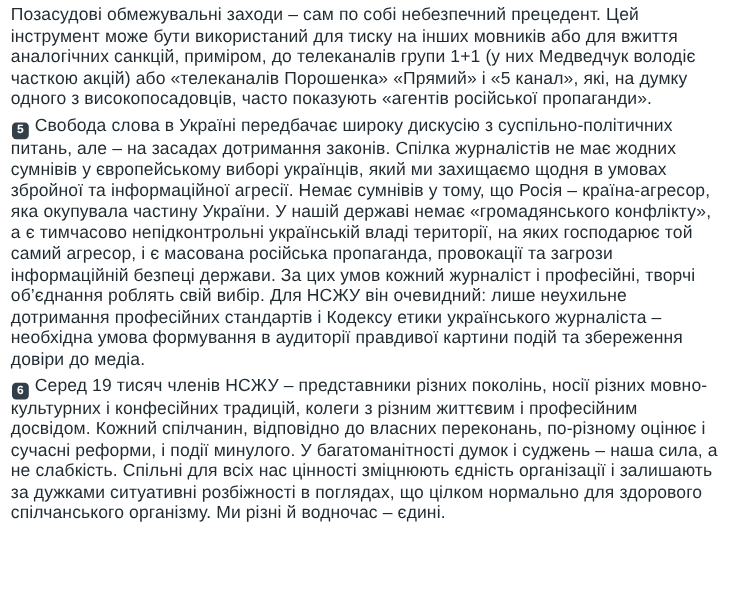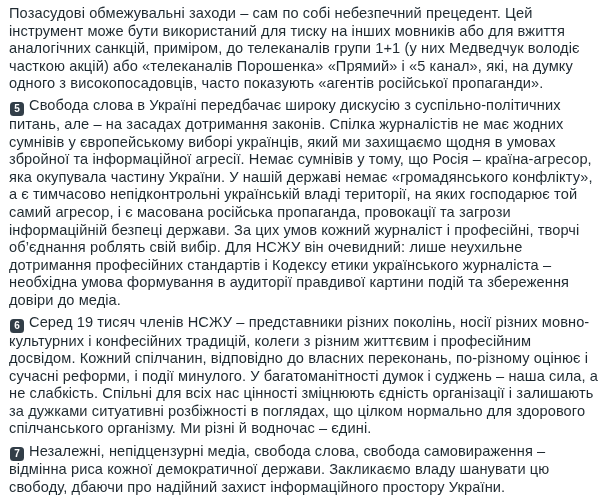--- a/index.html
+++ b/index.html
@@ -44,15 +44,14 @@
 <body style="background: rgb(255, 255, 255);">
 
 <main class="post" style="color: rgb(31, 42, 49);">
 
   <p><span>Позасудові обмежувальні заходи – сам по собі небезпечний прецедент. Цей інструмент може бути використаний для тиску на інших мовників або для вжиття аналогічних санкцій, приміром, до телеканалів групи 1+1 (у них Медведчук володіє часткою акцій) або «телеканалів Порошенка» «Прямий» і «5 канал», які, на думку одного з високопосадовців, часто показують «агентів російської пропаганди».</span></p>
 
   <p><span class="keycap" style="background: rgb(50, 62, 72); color: rgb(255, 255, 255);">5</span><span>Свобода слова в Україні передбачає широку дискусію з суспільно-політичних питань, але – на засадах дотримання законів. Спілка журналістів не має жодних сумнівів у європейському виборі українців, який ми захищаємо щодня в умовах збройної та інформаційної агресії. Немає сумнівів у тому, що Росія – країна-агресор, яка окупувала частину України. У нашій державі немає «громадянського конфлікту», а є тимчасово непідконтрольні українській владі території, на яких господарює той самий агресор, і є масована російська пропаганда, провокації та загрози інформаційній безпеці держави. За цих умов кожний журналіст і професійні, творчі об’єднання роблять свій вибір. Для НСЖУ він очевидний: лише неухильне дотримання професійних стандартів і Кодексу етики українського журналіста – необхідна умова формування в аудиторії правдивої картини подій та збереження довіри до медіа.</span></p>
 
   <p><span class="keycap" style="background: rgb(50, 62, 72); color: rgb(255, 255, 255);">6</span><span>Серед 19 тисяч членів НСЖУ – представники різних поколінь, носії різних мовно-культурних і конфесійних традицій, колеги з різним життєвим і професійним досвідом. Кожний спілчанин, відповідно до власних переконань, по-різному оцінює і сучасні реформи, і події минулого. У багатоманітності думок і суджень – наша сила, а не слабкість. Спільні для всіх нас цінності зміцнюють єдність організації і залишають за дужками ситуативні розбіжності в поглядах, що цілком нормально для здорового спілчанського організму. Ми різні й водночас – єдині.</span></p>
 
-  <p><span class="keycap" style="background: rgb(50, 62, 72); color: rgb(255, 255, 255);">7</span><span>Незалежні, непідцензурні медіа, свобода слова, свобода самовираження – відмінна риса кожної демократичної держави. Закликаємо владу шанувати цю свободу, дбаючи про надійний захист інформаційного простору України.</span></p>
 
 </main>
 
 </body></html>

